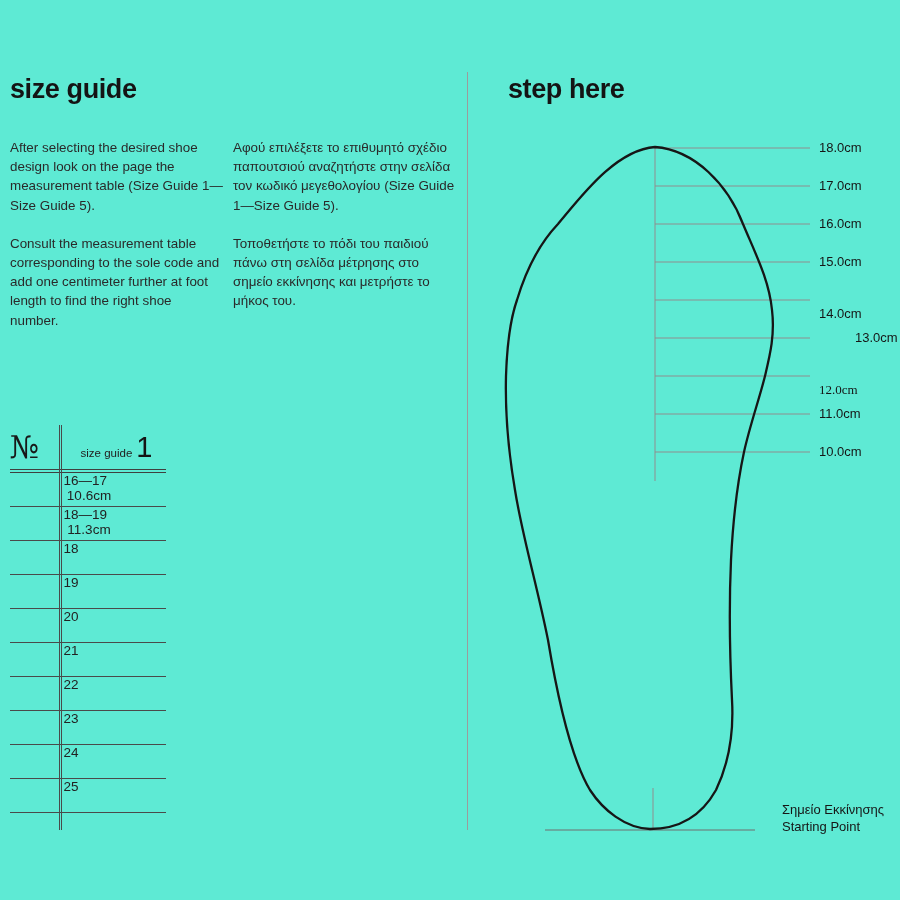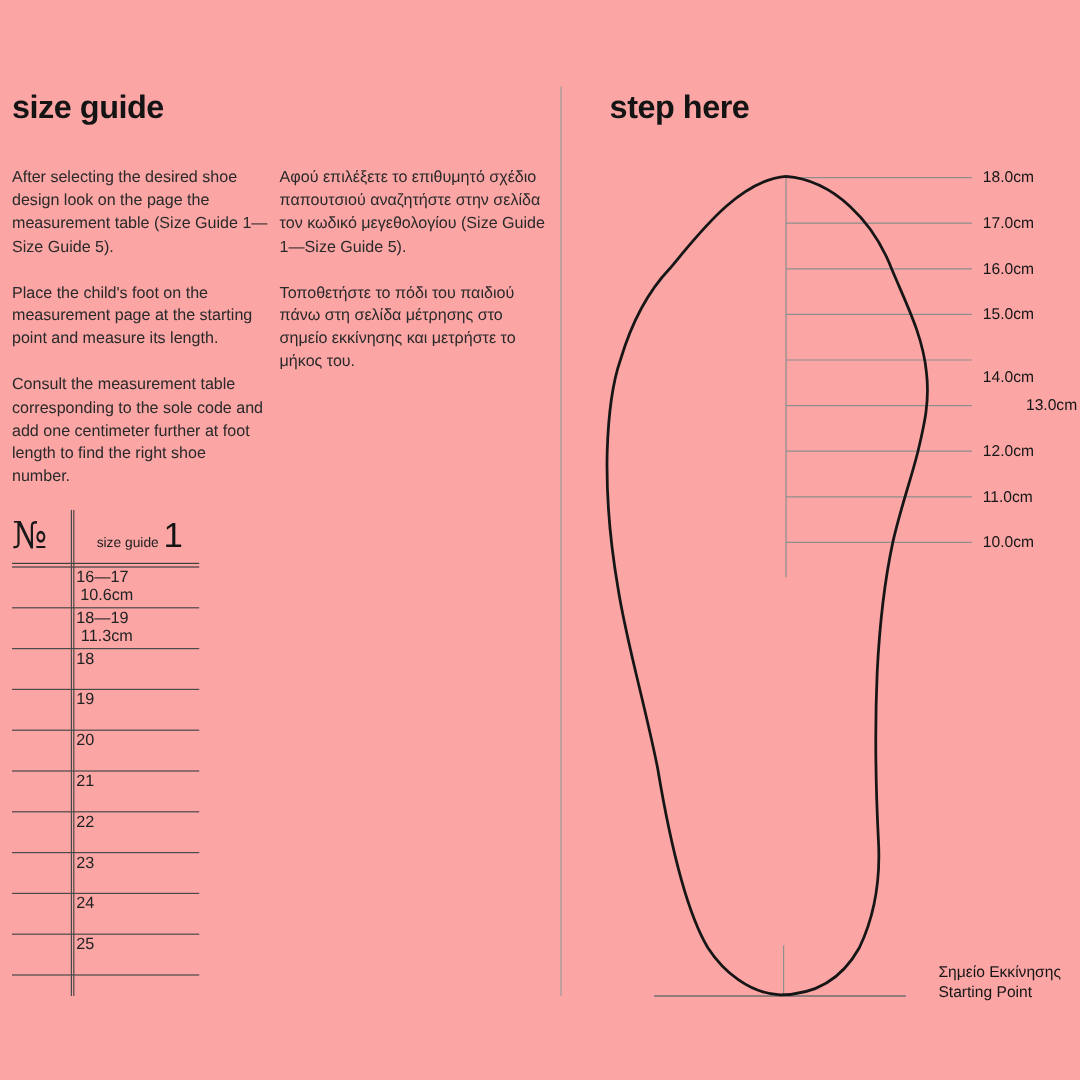--- a/index.html
+++ b/index.html
@@ -1,17 +1,17 @@
 <!DOCTYPE html>
 <html><head>
 <meta charset="utf-8">
 <style>
   html,body{margin:0;padding:0;background:#fff;}
   body{width:900px;height:900px;font-family:"Liberation Sans",sans-serif;color:#1d1d1d;}
-  .page{position:relative;width:900px;height:900px;background:#fca5a5;overflow:hidden;}
+  .page{position:relative;width:900px;height:900px;background:#5eead4;overflow:hidden;}
 
   
   .heading{position:absolute;margin:0;font-size:27px;font-weight:700;letter-spacing:-0.4px;color:#141414;}
   .heading.left{left:10px;top:74px;}
   .heading.right{left:508px;top:74px;}
 
   
   .divider-v{position:absolute;left:467px;top:72px;width:1px;height:758px;background:#9c9c9c;}
 
   
@@ -48,21 +48,20 @@
 
 <div class="page">
 
   <h1 class="heading left">size guide</h1>
   <h1 class="heading right">step here</h1>
 
   <div class="divider-v"></div>
 
   <div class="instr en">
     <p>After selecting the desired shoe design look on the page the measurement table (Size Guide 1—Size Guide 5).</p>
-    <p>Place the child's foot on the measurement page at the starting point and measure its length.</p>
     <p>Consult the measurement table corresponding to the sole code and add one centimeter further at foot length to find the right shoe number.</p>
   </div>
 
   <div class="instr el">
     <p>Αφού επιλέξετε το επιθυμητό σχέδιο παπουτσιού αναζητήστε στην σελίδα τον κωδικό μεγεθολογίου (Size Guide 1—Size Guide 5).</p>
     <p>Τοποθετήστε το πόδι του παιδιού πάνω στη σελίδα μέτρησης στο σημείο εκκίνησης και μετρήστε το μήκος του.</p>
   </div>
 
   <div class="size-table">
     <div class="vline"></div>
@@ -152,21 +151,21 @@
       Z"></path>
   </svg>
 
   <div id="measure-labels">
       <div class="measure-label" style="top: 141px;">18.0cm</div>
       <div class="measure-label" style="top: 179px;">17.0cm</div>
       <div class="measure-label" style="top: 217px;">16.0cm</div>
       <div class="measure-label" style="top: 255px;">15.0cm</div>
       <div class="measure-label" style="top: 307px; text-align: center;">14.0cm</div>
       <div class="measure-label" style="top: 331px; margin-left: 36px;">13.0cm</div>
-      <div class="measure-label" style="top: 369px;">12.0cm</div>
+      <div class="measure-label" style="top: 383px; font-family: Liberation Serif, serif;">12.0cm</div>
       <div class="measure-label" style="top: 407px;">11.0cm</div>
       <div class="measure-label" style="top: 445px;">10.0cm</div>
     </div>
 
   <div class="starting-point">
     <div>Σημείο Εκκίνησης</div>
     <div>Starting Point</div>
   </div>
 
 </div>

